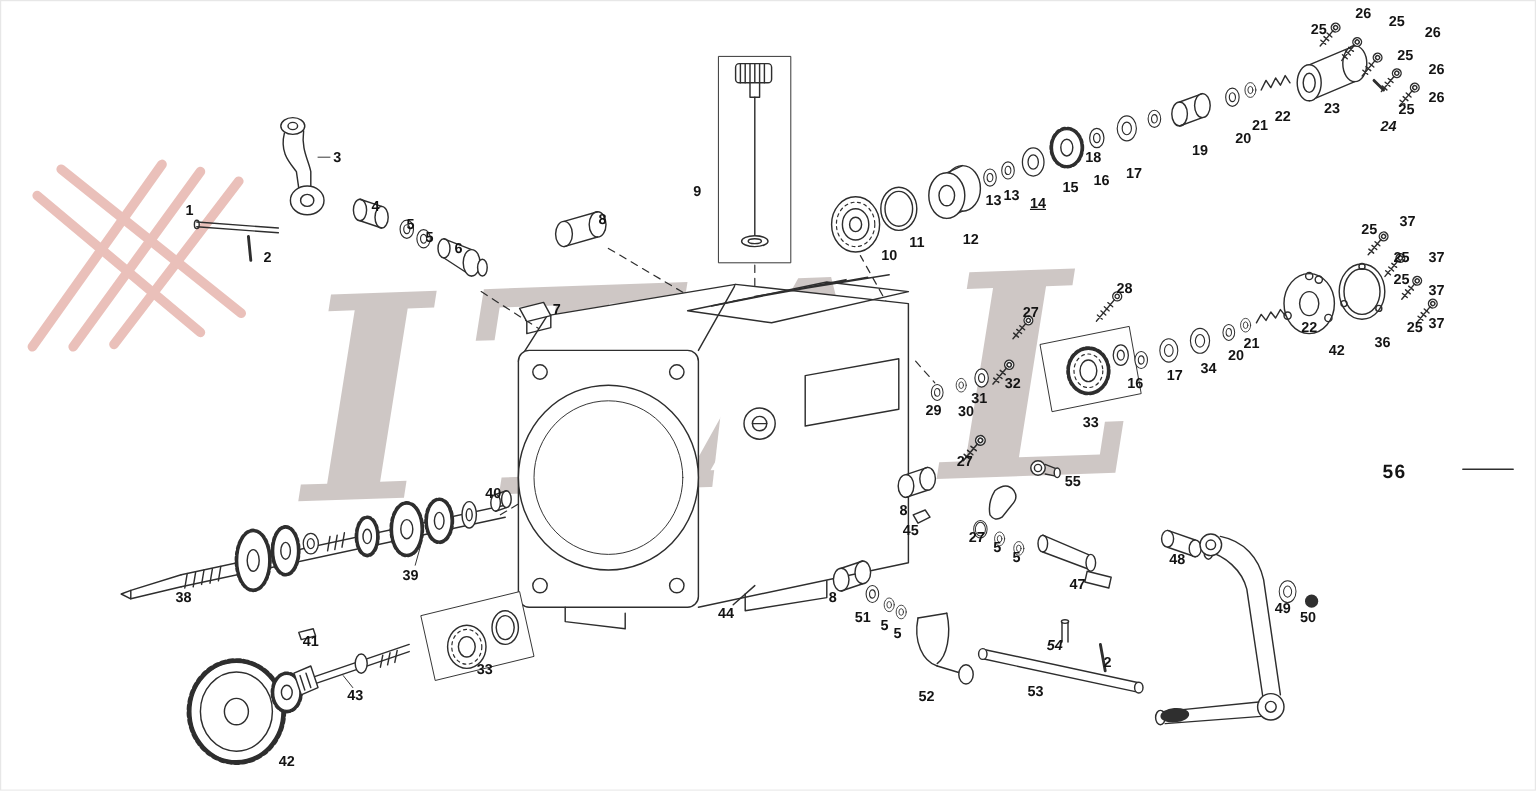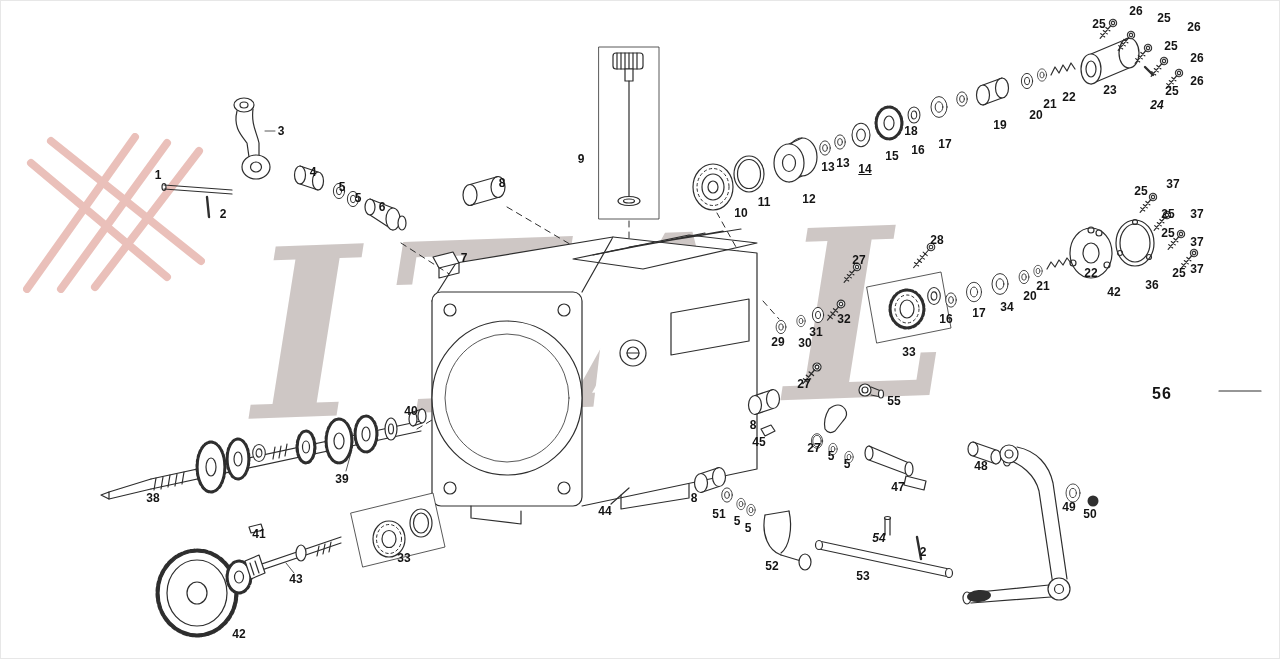--- a/index.html
+++ b/index.html
@@ -433,18 +433,18 @@
       <span class="part-label" style="left: 410px; top: 410px;">40</span>
       <span class="part-label" style="left: 258px; top: 533px;">41</span>
       <span class="part-label" style="left: 238px; top: 633px;">42</span>
       <span class="part-label" style="left: 295px; top: 578px;">43</span>
       <span class="part-label" style="left: 403px; top: 557px;">33</span>
       <span class="part-label" style="left: 604px; top: 510px;">44</span>
       <span class="part-label" style="left: 693px; top: 497px;">8</span>
       <span class="part-label" style="left: 718px; top: 513px;">51</span>
       <span class="part-label" style="left: 736px; top: 520px;">5</span>
       <span class="part-label" style="left: 747px; top: 527px;">5</span>
-      <span class="part-label" style="left: 771px; top: 565px;">52</span>
+      <span class="part-label" style="left: 771px; top: 579px;">52</span>
       <span class="part-label" style="left: 862px; top: 575px;">53</span>
       <span class="part-label" style="left: 878px; top: 537px; font-style: italic;">54</span>
       <span class="part-label" style="left: 922px; top: 551px;">2</span>
     </div>
 </div>
 
 </body></html>

